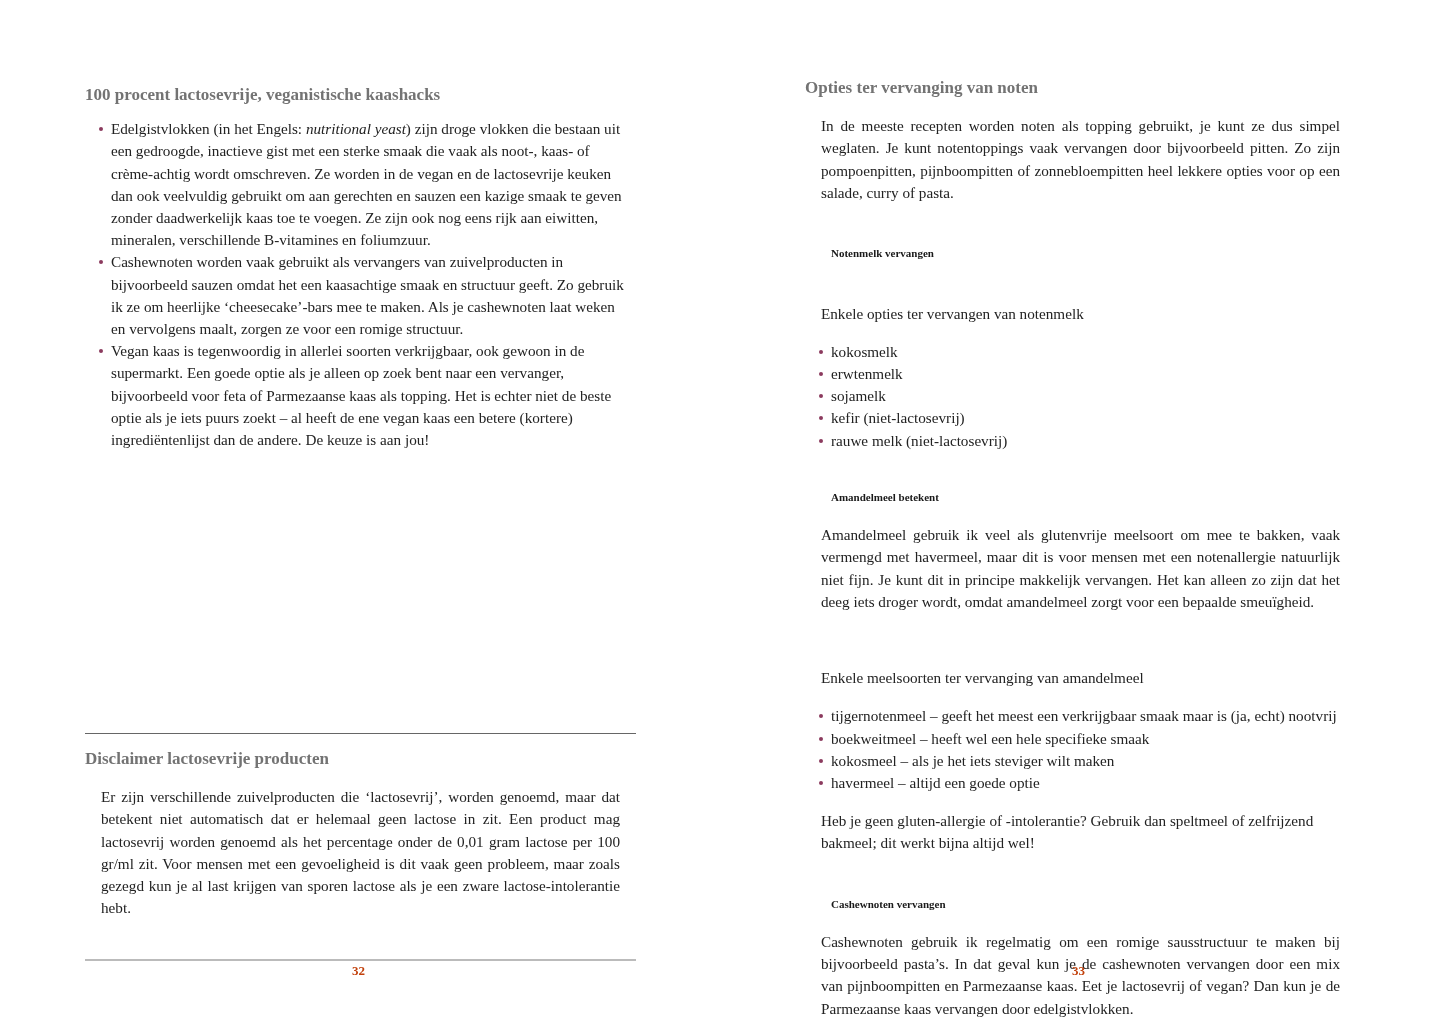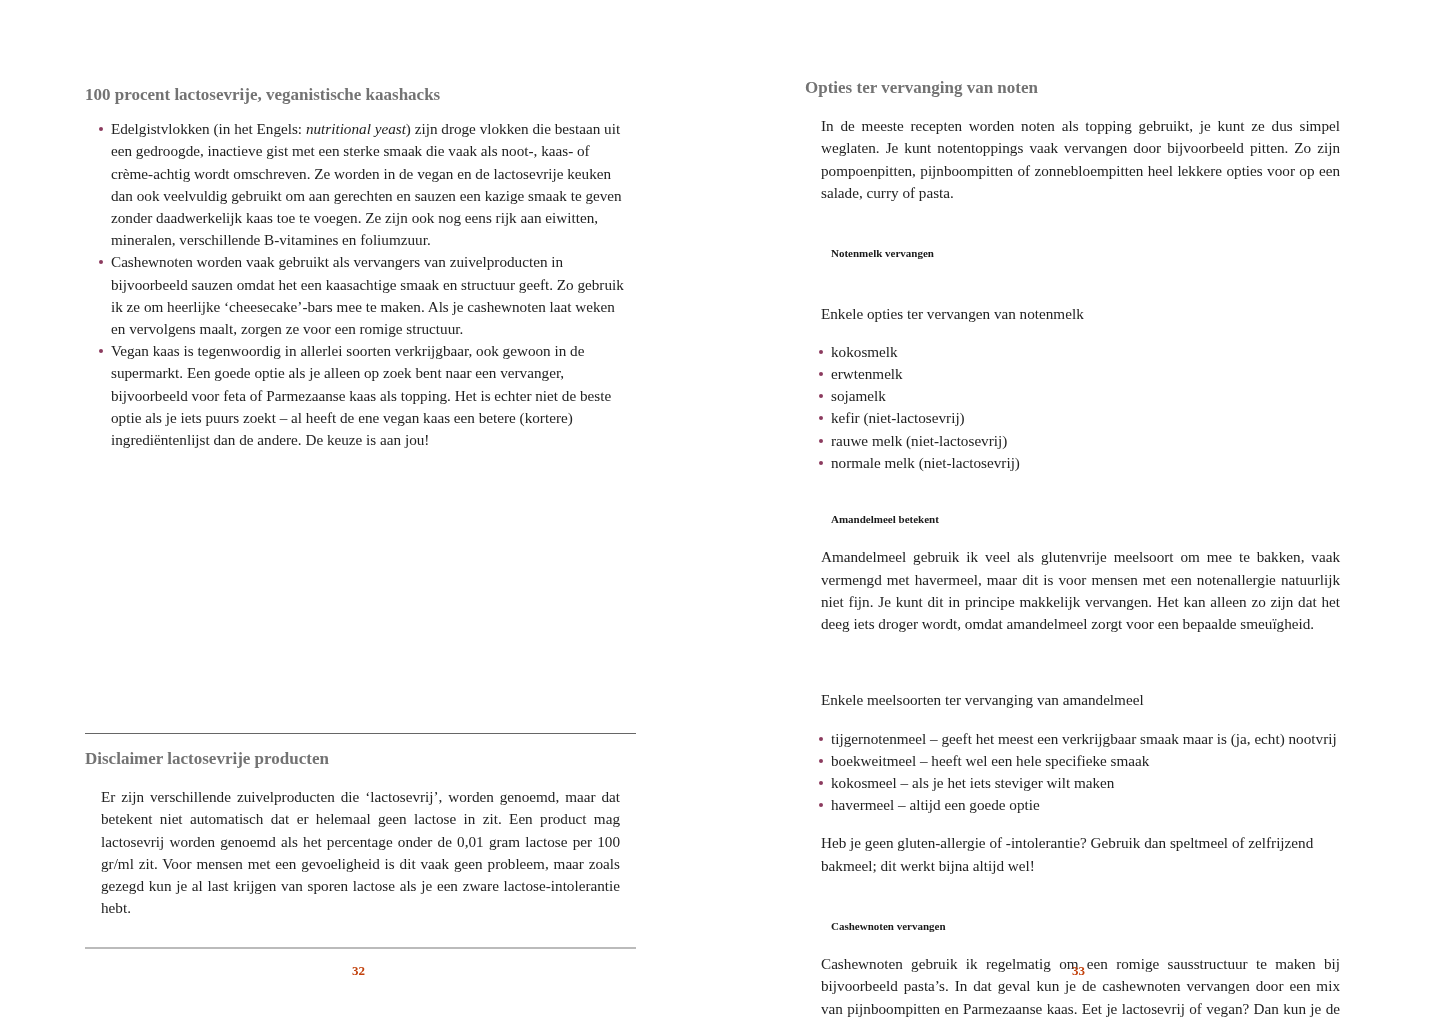--- a/index.html
+++ b/index.html
@@ -20,21 +20,21 @@
   .just { text-align: justify; }
   ul { list-style: none; margin: 12px; padding: 0; }
   ul li { position: relative; padding-left: 14px; }
   ul li::before {
     content: ""; position: absolute; left: 2px; top: 9px;
     width: 4px; height: 4px; border-radius: 50%; background: #8b3a5e;
   }
   .gap { height: 22.2px; }
   .rule-top { border-top: 1px solid #666; }
   .rule-bottom { border-bottom: 2px solid #bbbbbb; }
-  .disclaimer { position: absolute; left: 85px; top: 733px; width: 551px; font-size: 15.2px; line-height: 22.2px; padding-top: 14px; padding-bottom: 12px; }
+  .disclaimer { position: absolute; left: 85px; top: 733px; width: 551px; font-size: 15.2px; line-height: 22.2px; padding-top: 14px; padding-bottom: 24px; }
   .pagenum { position: absolute; top: 963px; font-weight: bold; font-size: 13px; color: #c2410c; }
   em { font-style: italic; }
 </style>
 </head>
 <body>
 
 <div class="page page-left">
   <div class="col" style="top:84px;">
     <div class="heading-accent">100 procent lactosevrije, veganistische kaashacks</div>
     <ul>
@@ -60,21 +60,20 @@
 
     <div class="heading-plain">Notenmelk vervangen</div>
     <div class="gap"></div>
     <p>Enkele opties ter vervangen van notenmelk</p>
     <ul>
       <li>kokosmelk</li>
       <li>erwtenmelk</li>
       <li>sojamelk</li>
       <li>kefir (niet-lactosevrij)</li>
       <li>rauwe melk (niet-lactosevrij)</li>
-      <li>normale melk (niet-lactosevrij)</li>
     </ul>
     <div class="gap"></div>
 
     <div class="heading-plain">Amandelmeel betekent</div>
     <p class="just">Amandelmeel gebruik ik veel als glutenvrije meelsoort om mee te bakken, vaak vermengd met havermeel, maar dit is voor mensen met een notenallergie natuurlijk niet fijn. Je kunt dit in principe makkelijk vervangen. Het kan alleen zo zijn dat het deeg iets droger wordt, omdat amandelmeel zorgt voor een bepaalde smeuïgheid.</p>
     <div class="gap"></div>
     <p>Enkele meelsoorten ter vervanging van amandelmeel</p>
     <ul>
       <li>tijgernotenmeel – geeft het meest een verkrijgbaar smaak maar is (ja, echt) nootvrij</li>
       <li>boekweitmeel – heeft wel een hele specifieke smaak</li>

